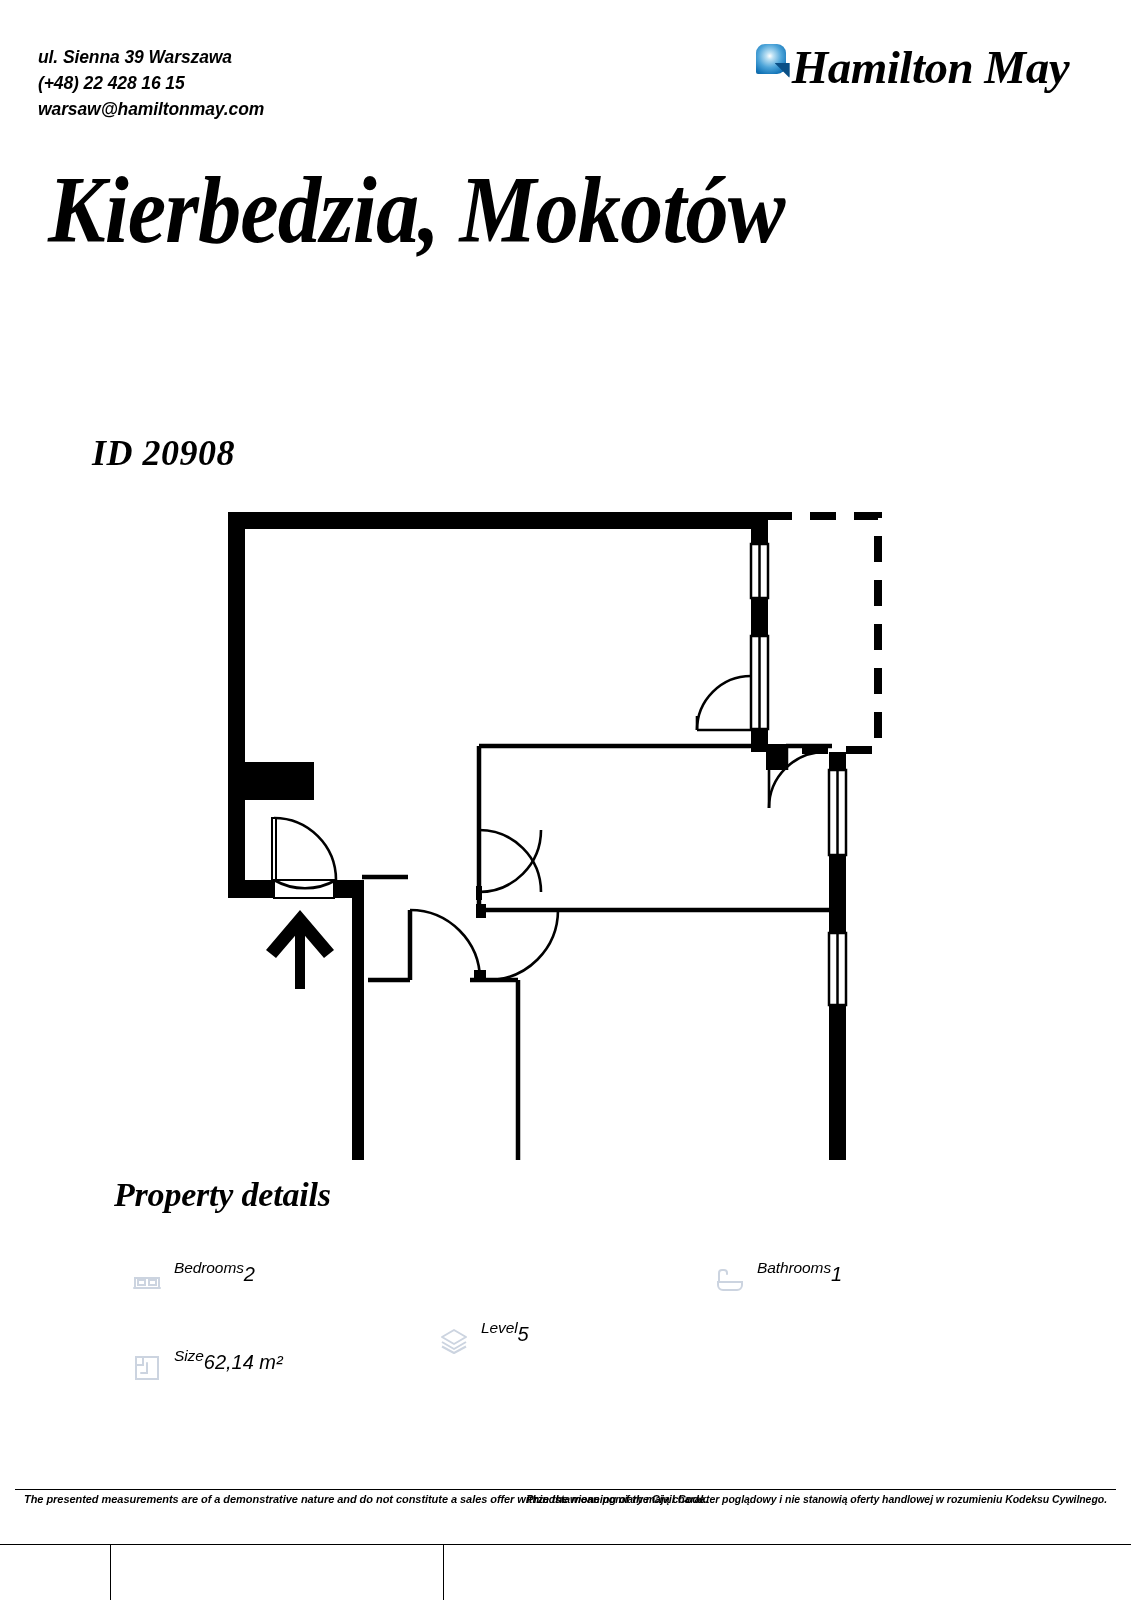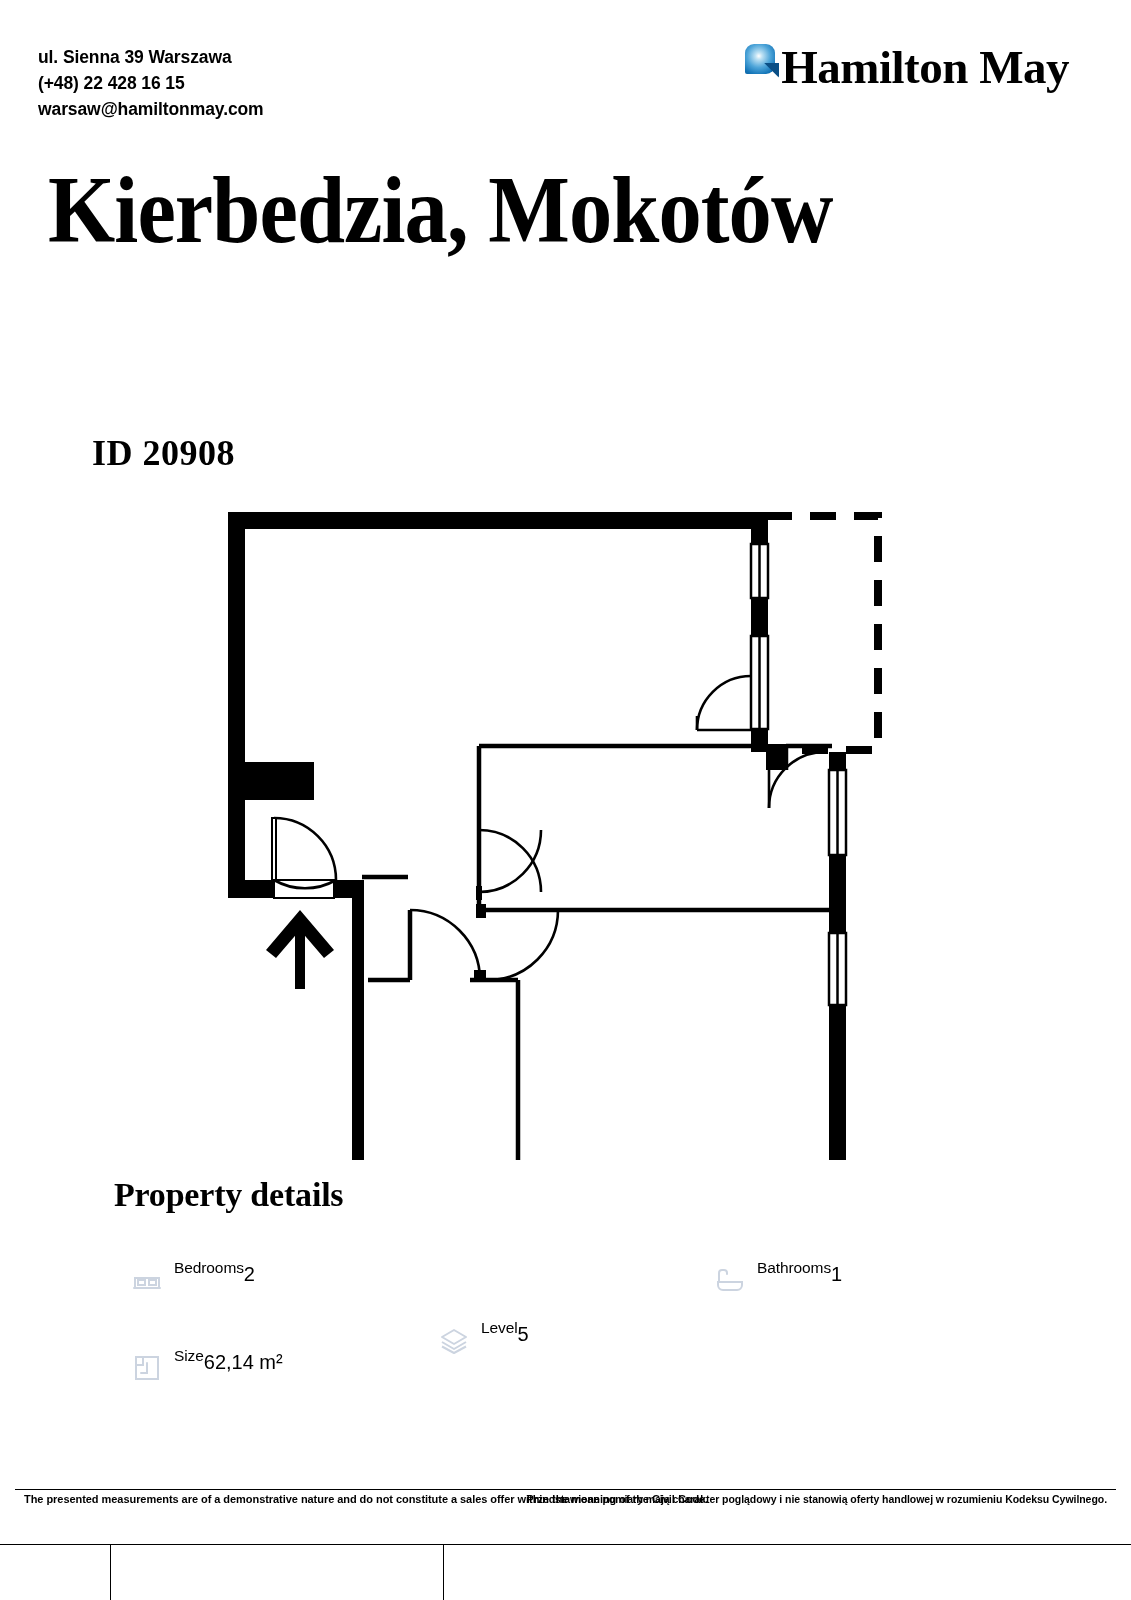--- a/index.html
+++ b/index.html
@@ -3,21 +3,21 @@
 <meta charset="utf-8">
 <style>
   * { box-sizing: border-box; margin: 0; padding: 0; }
   html, body {
     width: 1131px; height: 1600px;
     background: #ffffff;
     font-family: "Liberation Sans", sans-serif;
     color: #000000;
     overflow: hidden;
   }
-  .page { position: relative; width: 1131px; height: 1372px; }
+  .page { position: relative; width: 1131px; height: 1372px; font-style: italic; }
 
   
   .contact {
     position: absolute; left: 38px; top: 44px;
     font-size: 17.5px; font-weight: 700; line-height: 26px;
     letter-spacing: -0.1px;
   }
   .contact div { white-space: nowrap; }
 
   .brand {

